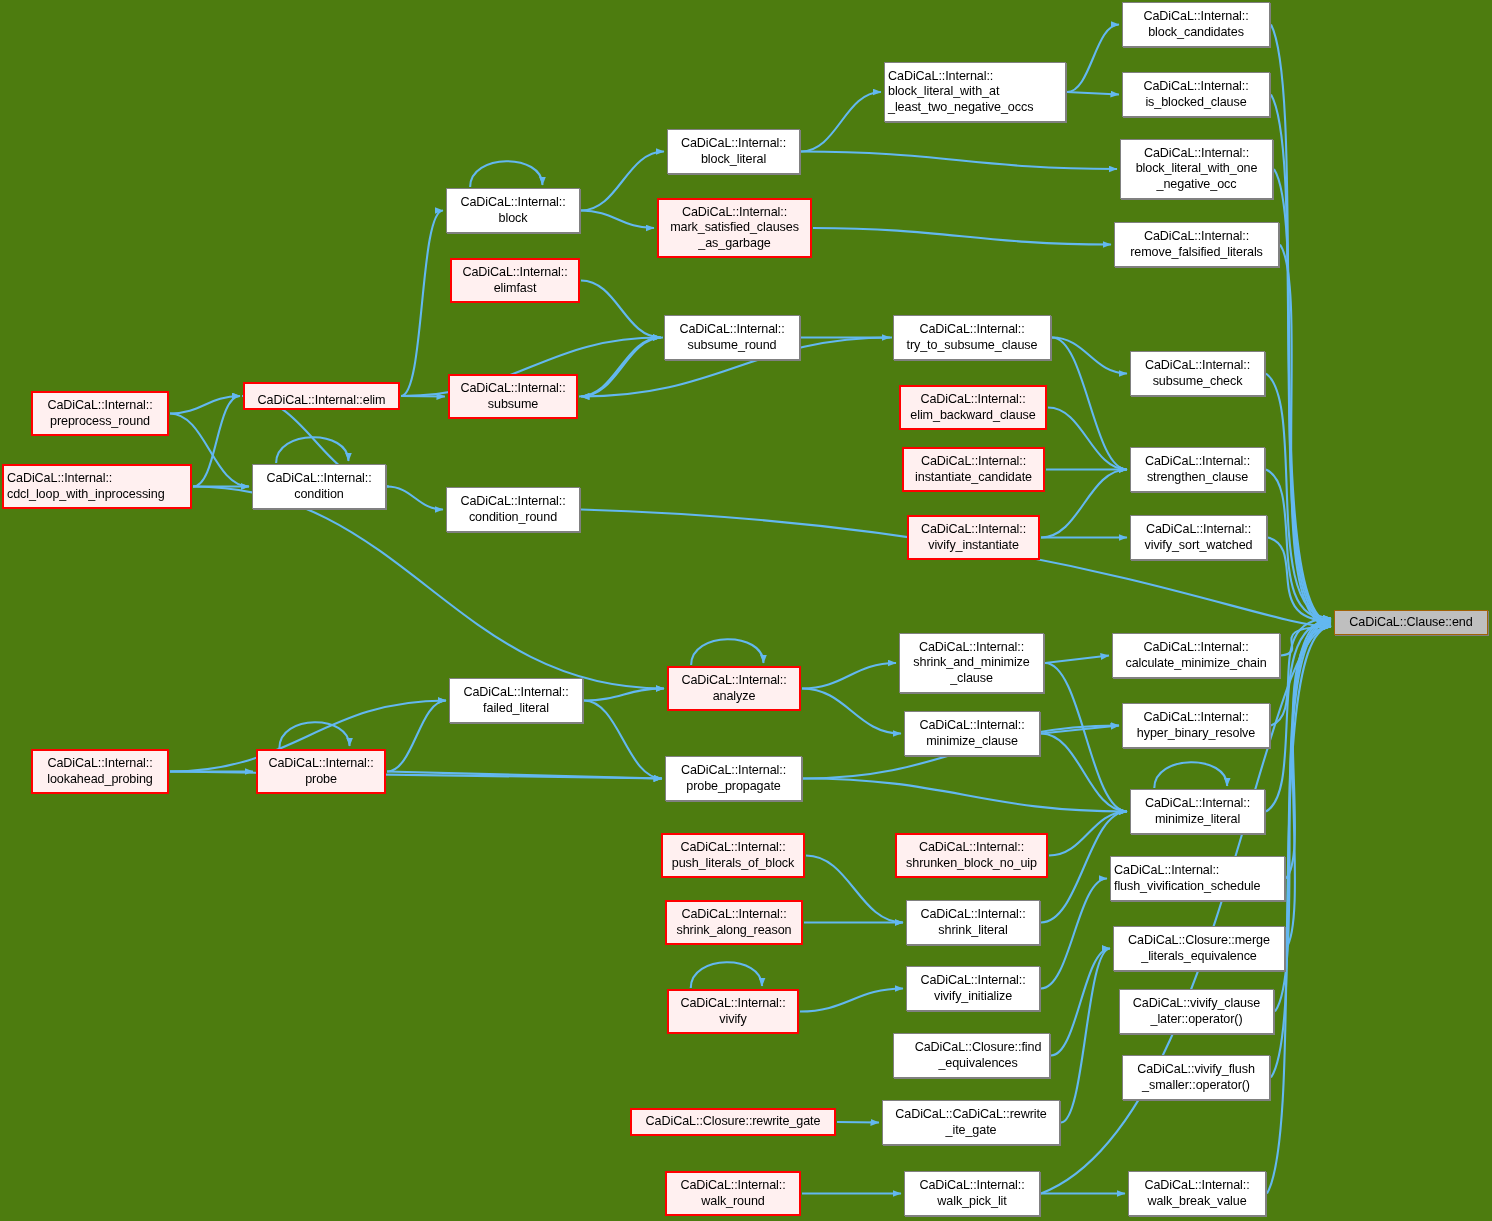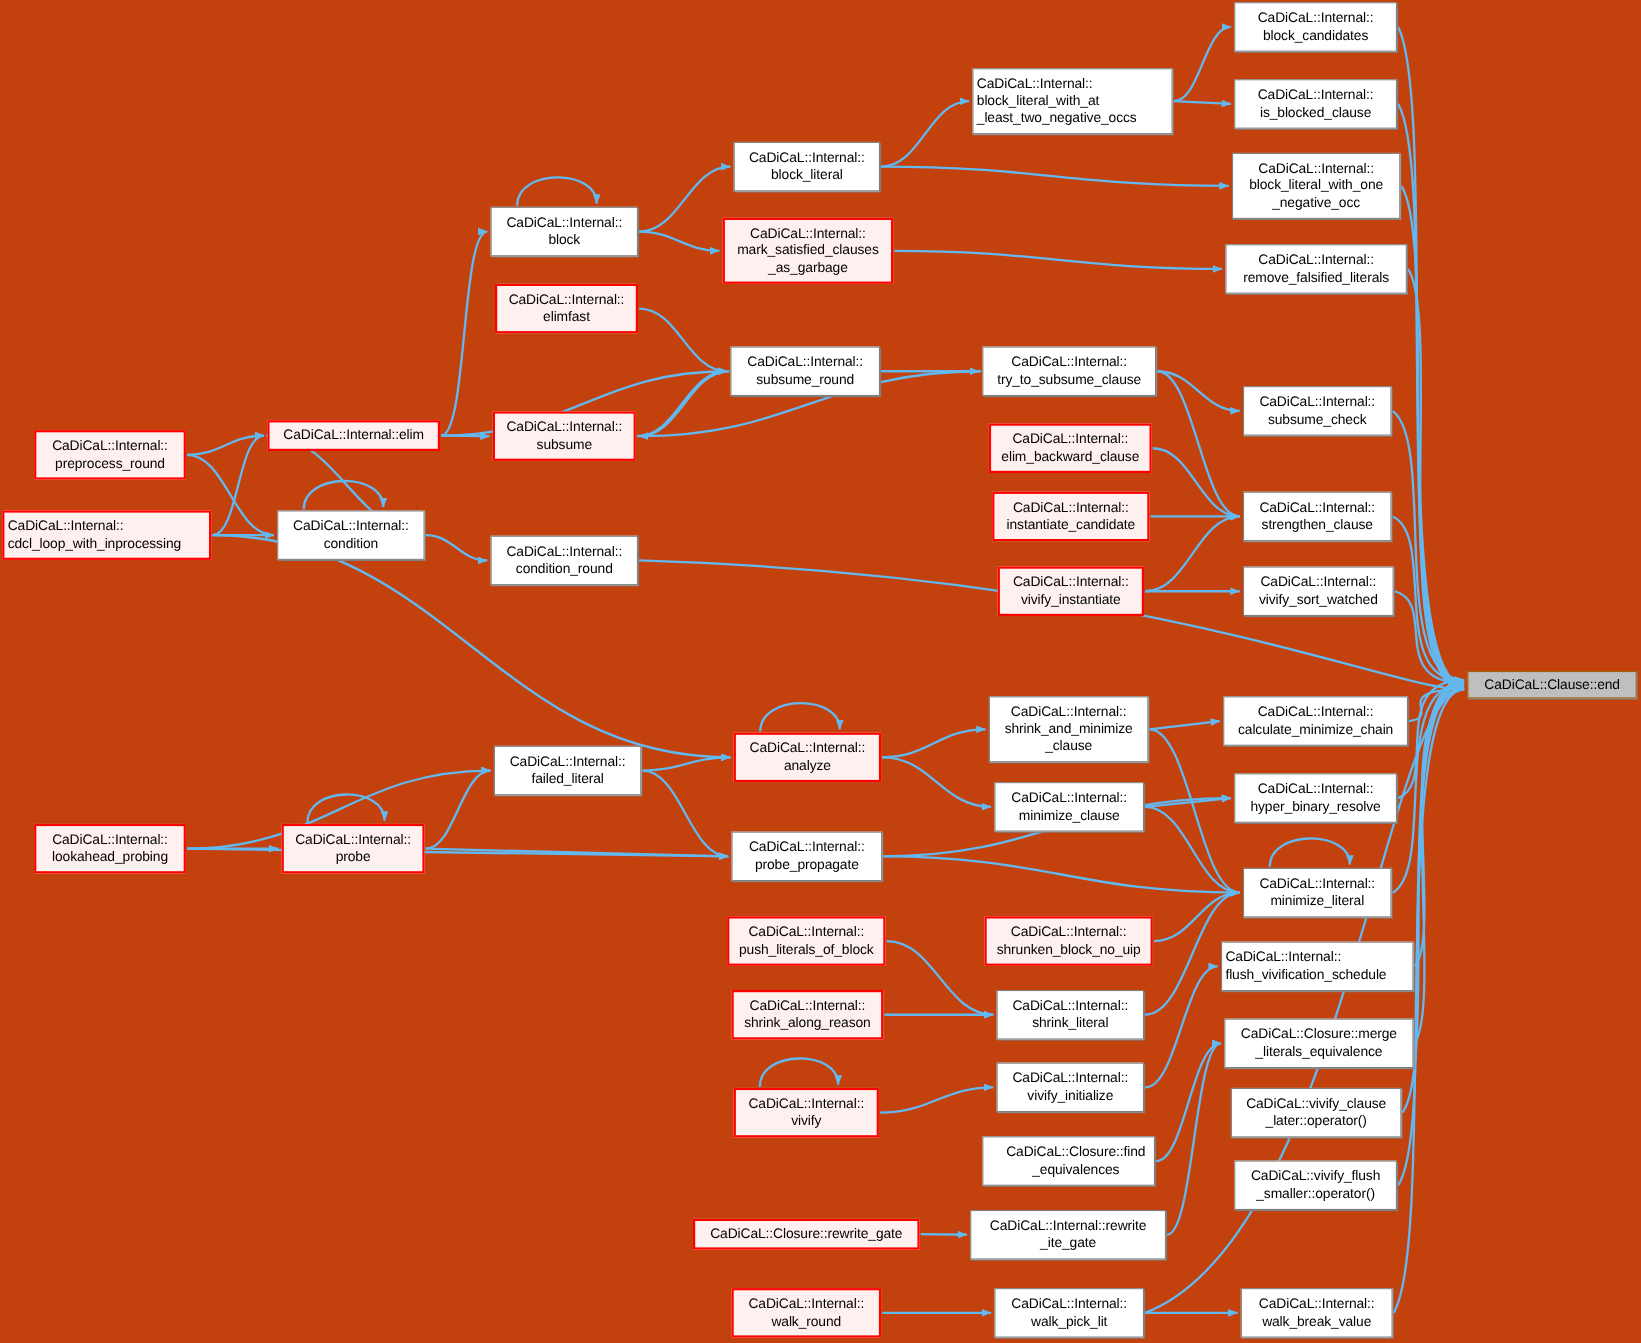--- a/index.html
+++ b/index.html
@@ -4,21 +4,21 @@
 <style>
   html, body {
     margin: 0;
     padding: 0;
     background: #ffffff;
   }
   #canvas {
     position: relative;
     width: 1492px;
     height: 1221px;
-    background: #c2410c;
+    background: #4d7c0f;
     overflow: hidden;
     font-family: "Liberation Sans", sans-serif;
   }
   svg#edges {
     position: absolute;
     left: 0;
     top: 0;
     width: 1492px;
     height: 1221px;
   }
@@ -166,21 +166,21 @@
       <div class="node" style="left: 1114px; top: 222px; width: 165px; height: 45px;"><span>CaDiCaL::Internal::
 remove_falsified_literals</span></div>
       <div class="node pink" style="left: 450px; top: 258px; width: 130px; height: 45px;"><span>CaDiCaL::Internal::
 elimfast</span></div>
       <div class="node" style="left: 664px; top: 315px; width: 136px; height: 45px;"><span>CaDiCaL::Internal::
 subsume_round</span></div>
       <div class="node" style="left: 893px; top: 315px; width: 158px; height: 45px;"><span>CaDiCaL::Internal::
 try_to_subsume_clause</span></div>
       <div class="node" style="left: 1130px; top: 351px; width: 135px; height: 45px;"><span>CaDiCaL::Internal::
 subsume_check</span></div>
-      <div class="node pink" style="left: 243px; top: 382px; width: 157px; height: 28px;"><span>CaDiCaL::Internal::elim</span></div>
+      <div class="node pink" style="left: 243px; top: 382px; width: 157px; height: 28px; align-items: flex-end;"><span>CaDiCaL::Internal::elim</span></div>
       <div class="node pink" style="left: 448px; top: 374px; width: 130px; height: 45px;"><span>CaDiCaL::Internal::
 subsume</span></div>
       <div class="node pink" style="left: 899px; top: 385px; width: 148px; height: 45px;"><span>CaDiCaL::Internal::
 elim_backward_clause</span></div>
       <div class="node pink" style="left: 31px; top: 391px; width: 138px; height: 45px;"><span>CaDiCaL::Internal::
 preprocess_round</span></div>
       <div class="node pink" style="left: 902px; top: 447px; width: 143px; height: 45px;"><span>CaDiCaL::Internal::
 instantiate_candidate</span></div>
       <div class="node" style="left: 1130px; top: 447px; width: 135px; height: 45px;"><span>CaDiCaL::Internal::
 strengthen_clause</span></div>
@@ -232,21 +232,21 @@
 vivify_initialize</span></div>
       <div class="node" style="left: 1119px; top: 989px; width: 155px; height: 45px; justify-content: flex-end;"><span>CaDiCaL::vivify_clause
 _later::operator()</span></div>
       <div class="node pink" style="left: 667px; top: 989px; width: 132px; height: 45px;"><span>CaDiCaL::Internal::
 vivify</span></div>
       <div class="node" style="left: 893px; top: 1033px; width: 157px; height: 45px; padding-left: 16px;"><span>CaDiCaL::Closure::find
 _equivalences</span></div>
       <div class="node" style="left: 1122px; top: 1055px; width: 148px; height: 45px;"><span>CaDiCaL::vivify_flush
 _smaller::operator()</span></div>
       <div class="node pink" style="left: 630px; top: 1108px; width: 206px; height: 28px; justify-content: flex-end;"><span>CaDiCaL::Closure::rewrite_gate</span></div>
-      <div class="node" style="left: 882px; top: 1100px; width: 178px; height: 45px;"><span>CaDiCaL::Internal::rewrite
+      <div class="node" style="left: 882px; top: 1100px; width: 178px; height: 45px;"><span>CaDiCaL::CaDiCaL::rewrite
 _ite_gate</span></div>
       <div class="node pink" style="left: 665px; top: 1171px; width: 136px; height: 45px;"><span>CaDiCaL::Internal::
 walk_round</span></div>
       <div class="node" style="left: 904px; top: 1171px; width: 136px; height: 45px;"><span>CaDiCaL::Internal::
 walk_pick_lit</span></div>
       <div class="node" style="left: 1128px; top: 1171px; width: 138px; height: 45px;"><span>CaDiCaL::Internal::
 walk_break_value</span></div>
     </div>
 </div>
 

